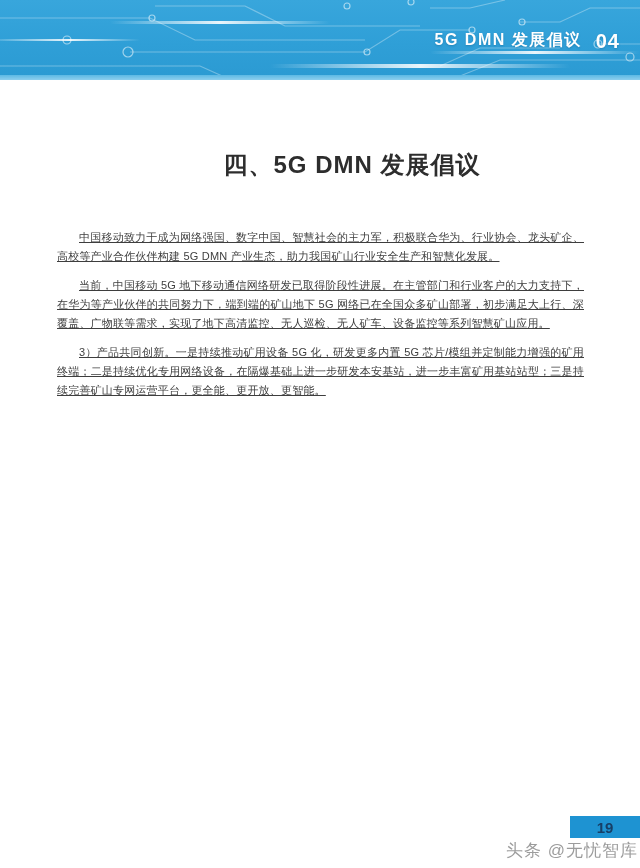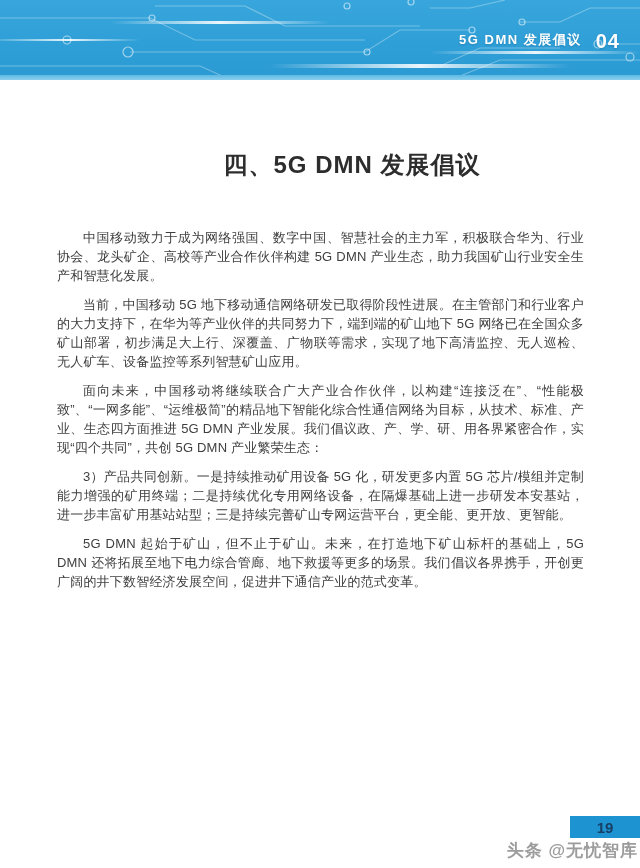--- a/index.html
+++ b/index.html
@@ -23,21 +23,21 @@
     width: 640px; height: 5px;
     background: linear-gradient(180deg, #5cb9e4, #8ecfee);
   }
   .circuit { position: absolute; top: 0; left: 0; }
   .header-caption {
     position: absolute; top: 0; right: 20px; height: 80px;
     display: flex; align-items: center; gap: 14px;
     color: #ffffff;
   }
   .header-title {
-    font-size: 13px; font-weight: bold; letter-spacing: 1.5px;
+    font-size: 16px; font-weight: bold; letter-spacing: 1.5px;
     text-shadow: 0 1px 2px rgba(0,60,100,.25);
   }
   .header-number {
     font-size: 20px; font-weight: bold; letter-spacing: 1px;
     text-shadow: 0 1px 2px rgba(0,60,100,.25);
     padding-top: 2px;
   }
 
   
   .chapter-title {
@@ -46,40 +46,41 @@
     font-size: 24px; font-weight: bold; color: #2d2d2d;
     letter-spacing: 1px;
     padding-left: 32px;
   }
 
   
   .doc-body {
     position: absolute; top: 228px; left: 57px;
     width: 527px;
     color: #3e3e3e;
-    font-size: 13px; line-height: 19px;
+    font-size: 11px; line-height: 19px;
     text-align: justify;
+    text-decoration: underline;
   }
   .doc-body p.para {
     margin: 0 0 10px 0;
     text-indent: 2em;
     letter-spacing: 0.2px;
   }
 
   
   .page-number-tab {
     position: absolute; top: 816px; right: 0;
     width: 70px; height: 22px;
     background: #1e93d2;
     display: flex; align-items: center; justify-content: center;
     font-size: 15px; font-weight: bold; color: #173f66;
   }
   .watermark {
     position: absolute; top: 839px; right: 2px;
-    font-size: 17px; font-weight: bold;
+    font-size: 17px; font-weight: normal;
     color: rgba(145,145,145,0.9);
     letter-spacing: 1px;
     text-shadow: 0.5px 0.5px 0 rgba(255,255,255,0.8);
   }
 </style>
 </head>
 <body>
 
 <div class="header">
   <svg class="circuit" width="640" height="80" viewBox="0 0 640 80">
@@ -126,21 +127,19 @@
     <span class="header-number">04</span>
   </div>
   <div class="header-strip"></div>
 </div>
 
 <h1 class="chapter-title">四、5G DMN 发展倡议</h1>
 
 <div class="doc-body" id="paragraphs">
     <p class="para">中国移动致力于成为网络强国、数字中国、智慧社会的主力军，积极联合华为、行业协会、龙头矿企、高校等产业合作伙伴构建 5G DMN 产业生态，助力我国矿山行业安全生产和智慧化发展。</p>
     <p class="para">当前，中国移动 5G 地下移动通信网络研发已取得阶段性进展。在主管部门和行业客户的大力支持下，在华为等产业伙伴的共同努力下，端到端的矿山地下 5G 网络已在全国众多矿山部署，初步满足大上行、深覆盖、广物联等需求，实现了地下高清监控、无人巡检、无人矿车、设备监控等系列智慧矿山应用。</p>
-    <p class="para">面向未来，中国移动将继续联合广大产业合作伙伴，以构建“连接泛在”、“性能极致”、“一网多能”、“运维极简”的精品地下智能化综合性通信网络为目标，从技术、标准、产业、生态四方面推进 5G DMN 产业发展。我们倡议政、产、学、研、用各界紧密合作，实现“四个共同”，共创 5G DMN 产业繁荣生态：</p>
     <p class="para">3）产品共同创新。一是持续推动矿用设备 5G 化，研发更多内置 5G 芯片/模组并定制能力增强的矿用终端；二是持续优化专用网络设备，在隔爆基础上进一步研发本安基站，进一步丰富矿用基站站型；三是持续完善矿山专网运营平台，更全能、更开放、更智能。</p>
-    <p class="para">5G DMN 起始于矿山，但不止于矿山。未来，在打造地下矿山标杆的基础上，5G DMN 还将拓展至地下电力综合管廊、地下救援等更多的场景。我们倡议各界携手，开创更广阔的井下数智经济发展空间，促进井下通信产业的范式变革。</p>
   </div>
 
 <div class="page-number-tab">
   <span>19</span>
 </div>
 <div class="watermark">头条 @无忧智库</div>
 
 </body></html>

